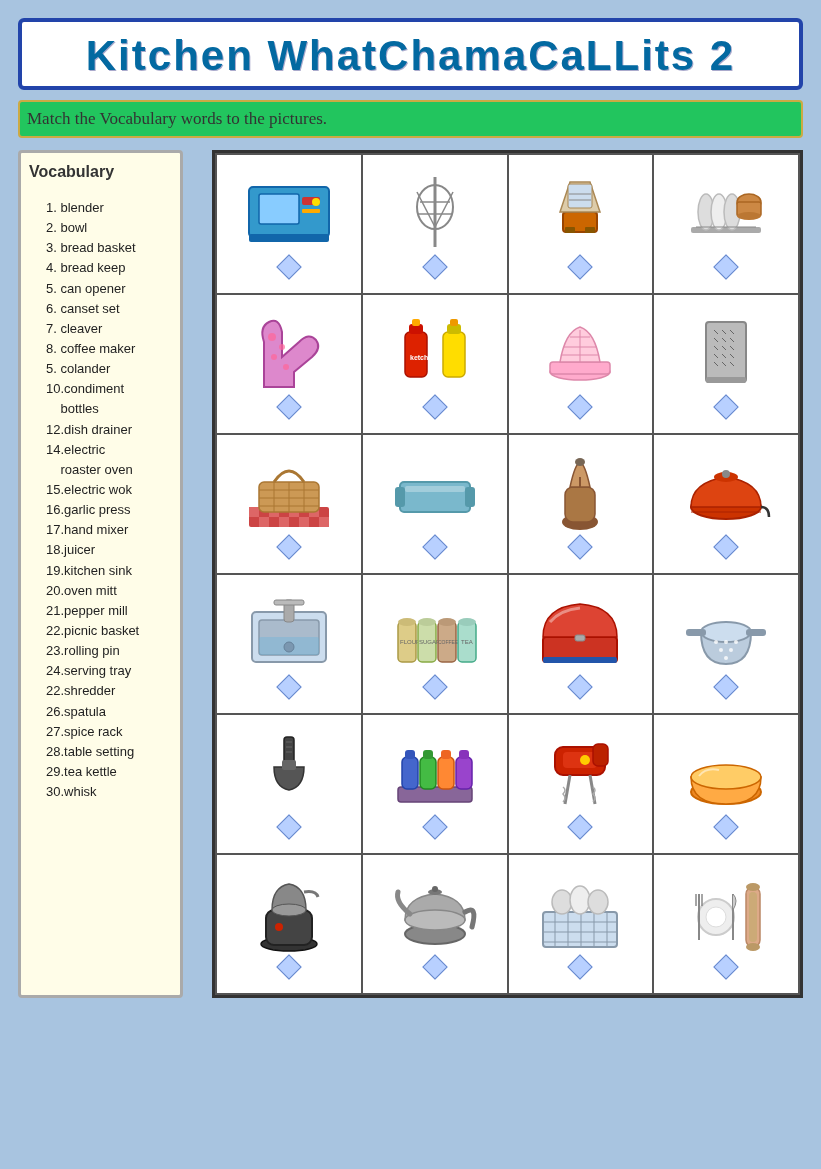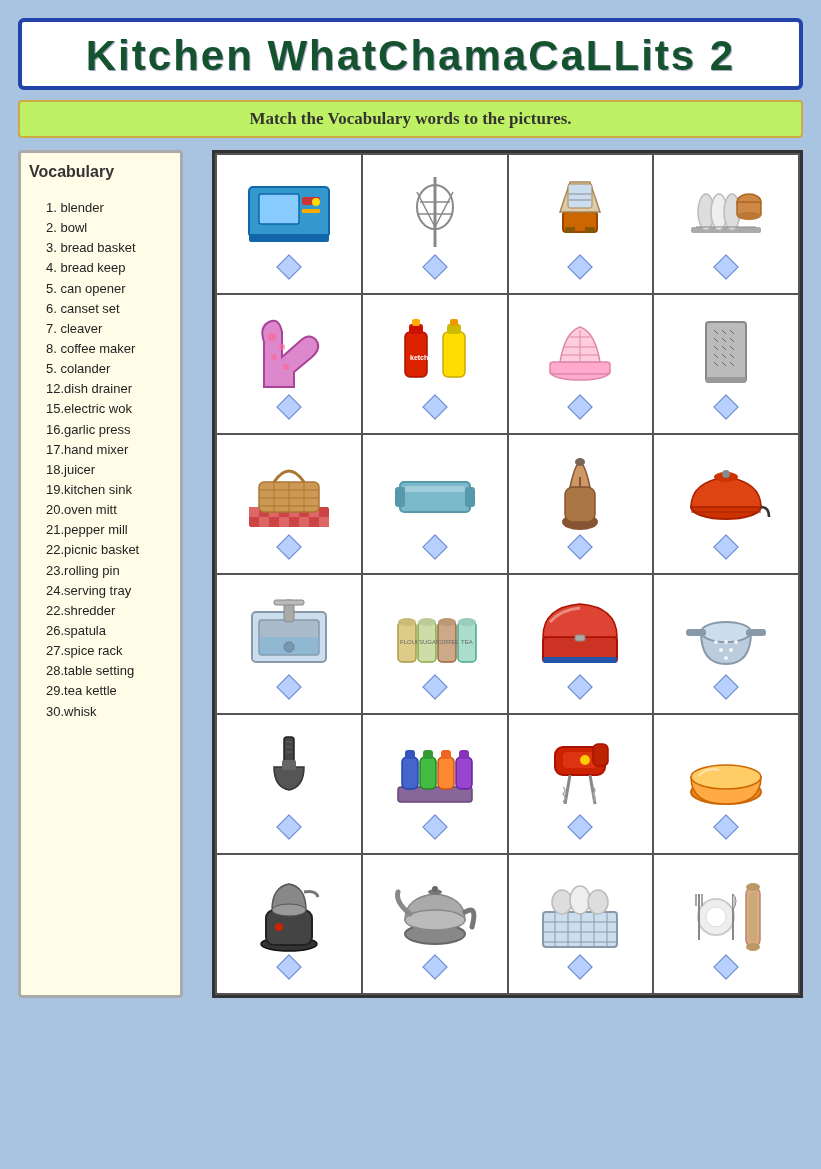--- a/index.html
+++ b/index.html
@@ -18,36 +18,34 @@
       background: #fff;
       border: 4px solid #2244aa;
       border-radius: 6px;
       text-align: center;
       padding: 10px 0 6px 0;
       margin-bottom: 10px;
     }
     .title-text {
       font-size: 42px;
       font-weight: bold;
-      color: #14532d;
+      color: #0369a1;
       font-family: 'Comic Sans MS', cursive, sans-serif;
       letter-spacing: 2px;
       text-shadow: 1px 1px 0 #aac;
     }
     .subtitle-box {
-      background: #bef264;
+      background: #22c55e;
       border: 2px solid #ccaa44;
       border-radius: 4px;
-      text-align: center;
       padding: 7px;
       margin-bottom: 12px;
       font-size: 17px;
       color: #333;
       font-family: 'Times New Roman', serif;
-      font-weight: bold;
     }
     .content-area {
       display: flex;
       gap: 29px;
     }
     .vocab-panel {
       background: #fffde8;
       border: 3px solid #aaa;
       border-radius: 4px;
       width: 165px;
@@ -134,21 +132,23 @@
       <ol class="vocab-list">
         <li>1. blender</li>
         <li>2. bowl</li>
         <li>3. bread basket</li>
         <li>4. bread keep</li>
         <li>5. can opener</li>
         <li>6. canset set</li>
         <li>7. cleaver</li>
         <li>8. coffee maker</li>
         <li>5. colander</li>
+        <li>10.condiment<br>&nbsp;&nbsp;&nbsp;&nbsp;bottles</li>
         <li>12.dish drainer</li>
+        <li>14.electric<br>&nbsp;&nbsp;&nbsp;&nbsp;roaster oven</li>
         <li>15.electric wok</li>
         <li>16.garlic press</li>
         <li>17.hand mixer</li>
         <li>18.juicer</li>
         <li>19.kitchen sink</li>
         <li>20.oven mitt</li>
         <li>21.pepper mill</li>
         <li>22.picnic basket</li>
         <li>23.rolling pin</li>
         <li>24.serving tray</li>

